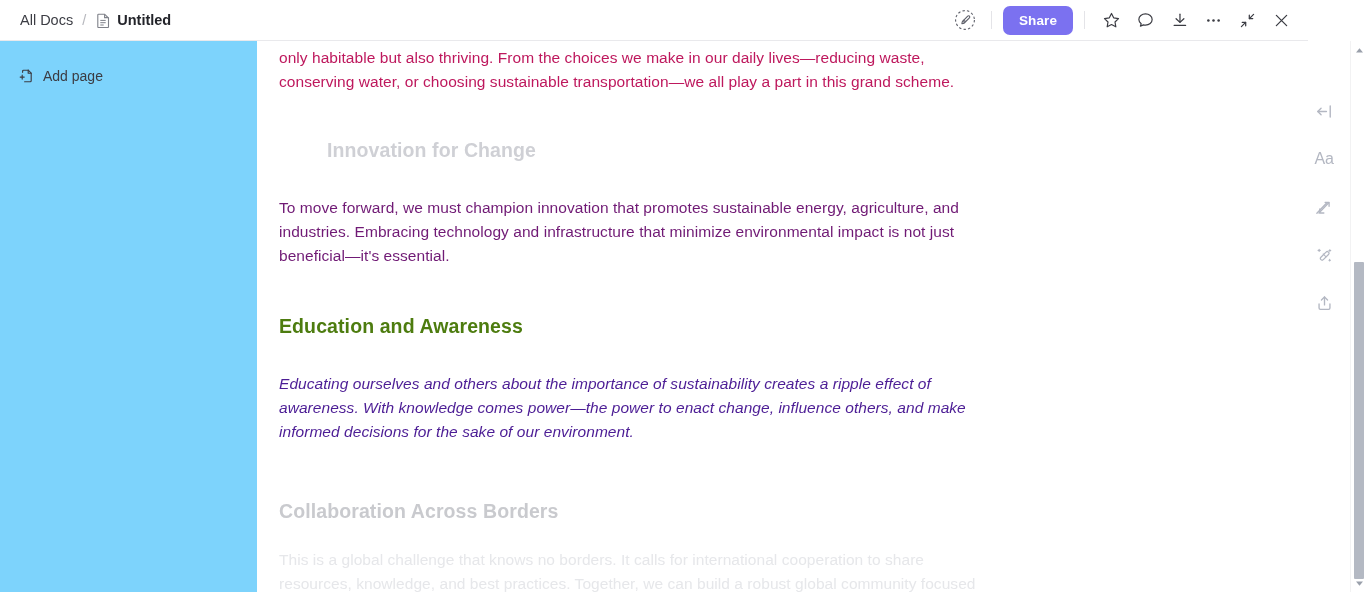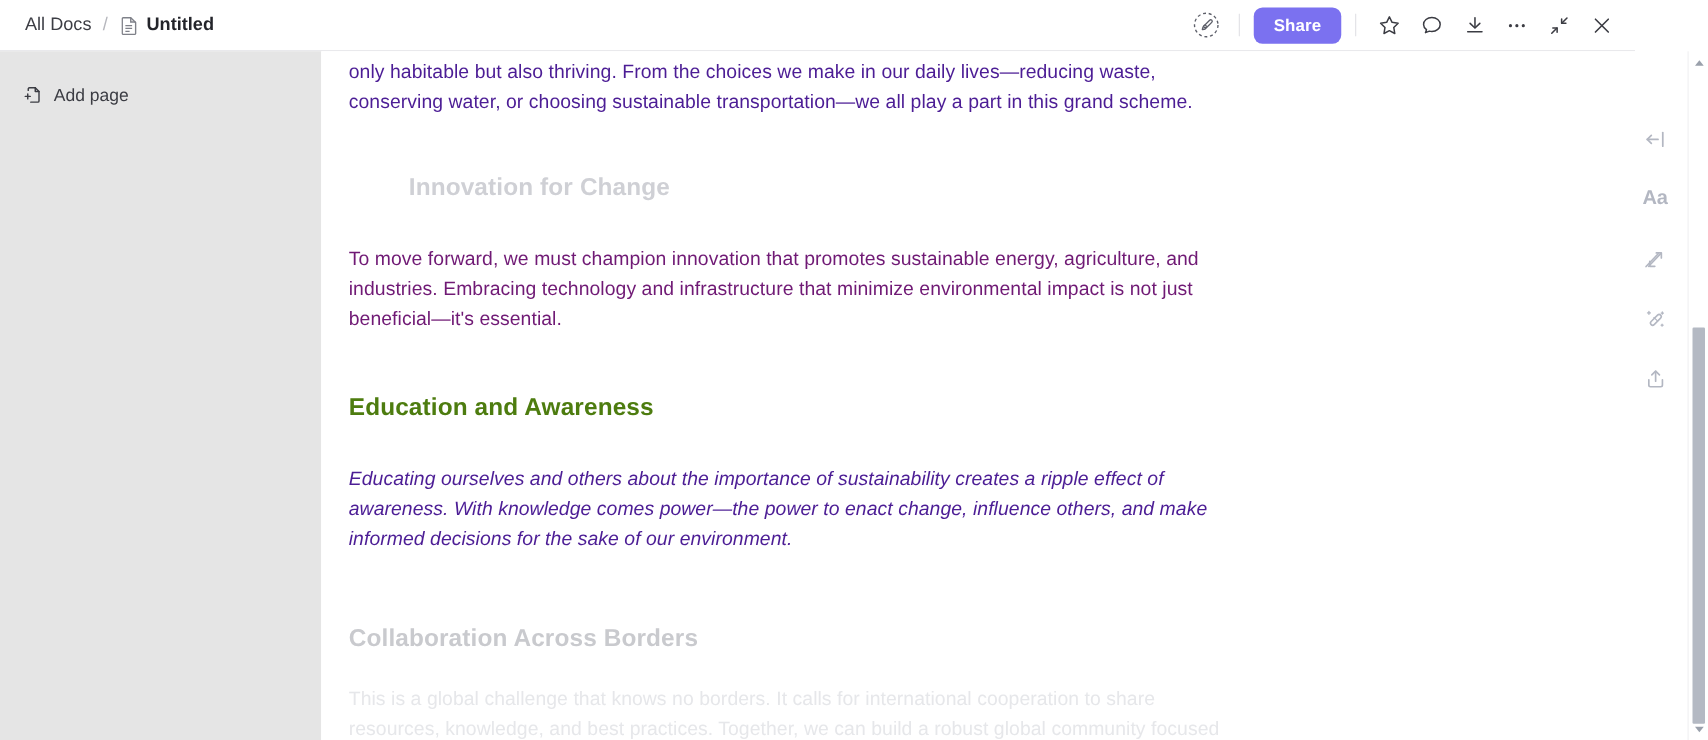--- a/index.html
+++ b/index.html
@@ -118,21 +118,21 @@
     gap: 4px;
   }
   .icon-grp .hdr-btn { color: #3b3c43; }
 
   
   .sidebar {
     position: absolute;
     top: 41px; left: 0;
     width: 257px;
     height: 551px;
-    background: #e5e5e5;
+    background: #7dd3fc;
     padding-top: 22px;
   }
   .side-item {
     display: flex;
     align-items: center;
     gap: 9px;
     margin: 0 10px;
     padding: 5px 8px;
     border-radius: 6px;
     color: #3b3c43;
@@ -176,21 +176,21 @@
     letter-spacing: .05px;
   }
   .h2 {
     font-size: 19.5px;
     font-weight: bold;
     line-height: 28px;
     letter-spacing: .1px;
   }
 
   
-  .fade-1  { color: #4c1d95; }
+  .fade-1  { color: #be185d; }
   .fade-1h { color: #cfd0d5; margin-left: 48px; }
   .fade-2  { color: #4c1d95; font-style: italic; }
   .fade-2h { color: #c9cace; }
   .fade-3  { color: #e6e7ea; }
   .solid   { color: #701a75; }
   .solid-h { color: #4d7c0f; }
 
   .blk { position: absolute; left: 0; }
 
   
@@ -208,21 +208,21 @@
   .rail-btn {
     width: 30px; height: 30px;
     display: inline-flex;
     align-items: center; justify-content: center;
     color: #b3b7c2;
     border-radius: 6px;
     cursor: pointer;
   }
   .rail-aa {
     font-size: 16px;
-    font-weight: bold;
+    font-weight: normal;
     color: #b3b7c2;
     font-family: "Liberation Sans", sans-serif;
     letter-spacing: -.2px;
   }
 
   
   .scrollbar {
     position: absolute;
     top: 41px;
     right: 0;

